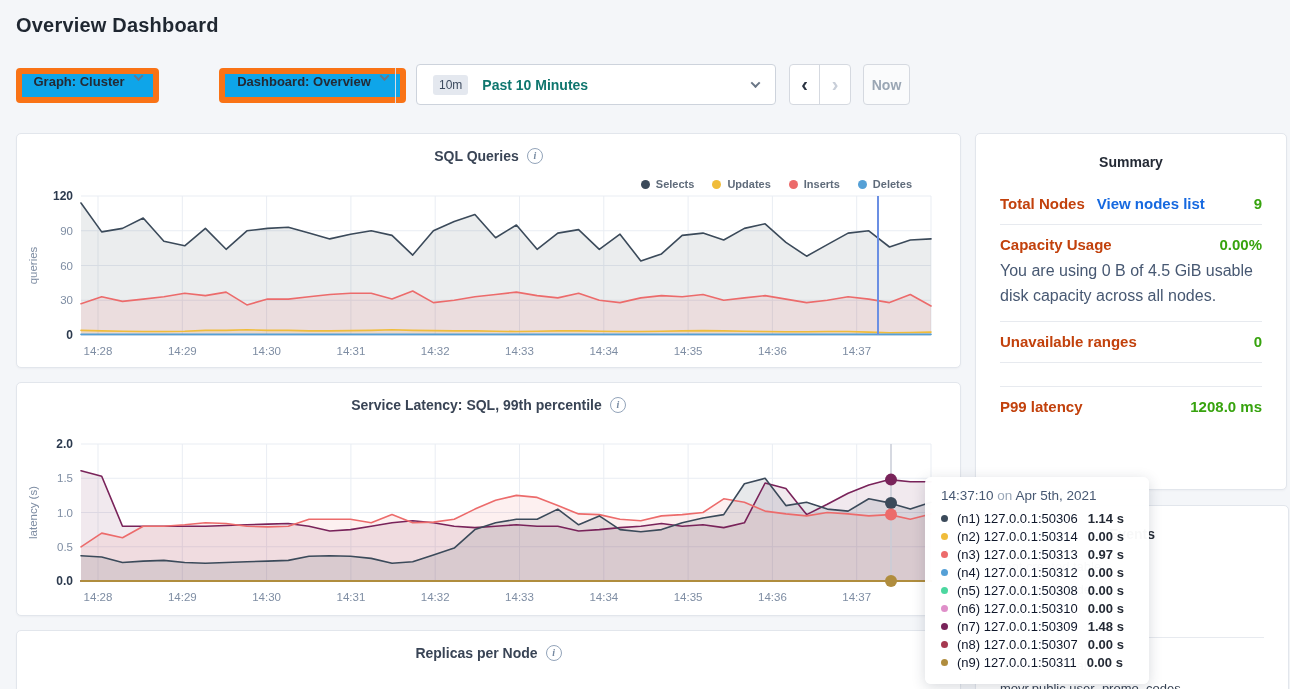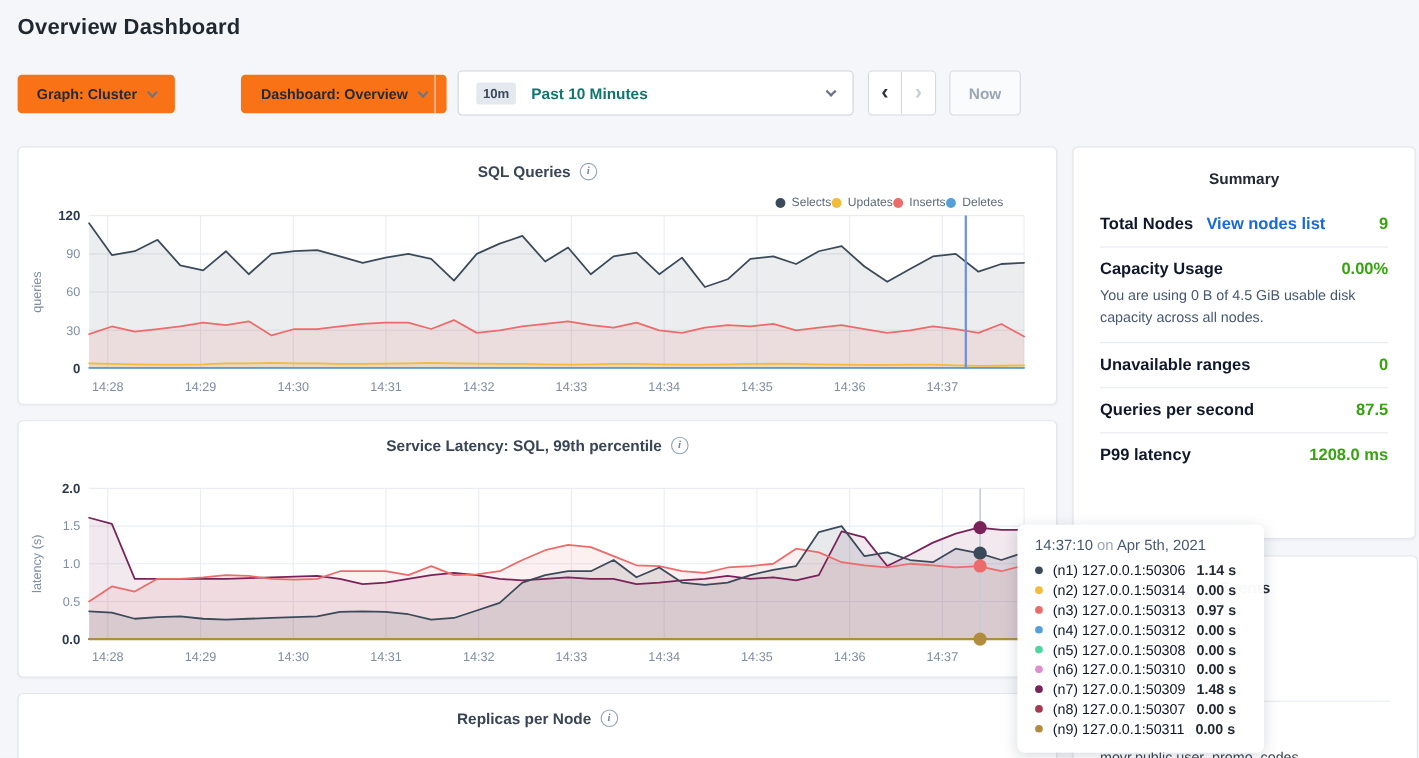--- a/index.html
+++ b/index.html
@@ -3,61 +3,61 @@
 <meta charset="utf-8">
 <style>
   * { margin:0; padding:0; box-sizing:border-box; }
   html,body { background:#eef0f5; }
   body { font-family:"Liberation Sans", sans-serif; }
   #app { position:relative; width:1290px; height:689px; background:#f4f6f9; overflow:hidden; }
 
   .page-title { position:absolute; left:16px; top:14px; font-size:20px; font-weight:700; color:#1f2731; letter-spacing:.2px; }
 
   
-  .dd { position:absolute; top:68px; height:35px; background:#f97316; border:3px solid #f97316; border-radius:4px;
-        display:flex; align-items:center; justify-content:center; gap:10px; font-size:13px; font-weight:700; color:#242a35; cursor:pointer; }
+  .dd { position:absolute; top:68px; height:35px; background:#0ea5e9; border:6px solid #f97316; border-radius:4px;
+        display:flex; align-items:flex-start; justify-content:center; gap:10px; font-size:13px; font-weight:700; color:#242a35; cursor:pointer; }
   .chev { width:7px; height:7px; border-right:2px solid #6a7686; border-bottom:2px solid #6a7686; transform:rotate(45deg) translate(-1px,-1px); }
   .vdiv { position:absolute; left:395px; top:68px; width:1px; height:35px; background:#d9dde4; }
   .timebox { position:absolute; left:416px; top:64px; width:360px; height:41px; background:#fff; border:1px solid #cdd3dc; border-radius:4px;
              display:flex; align-items:center; padding:0 16px; cursor:pointer; }
-  .timebadge { background:#e4e8ef; color:#3c4a5e; font-size:12px; font-weight:700; padding:3px 6px; border-radius:3px; }
+  .timebadge { background:#e4e8ef; color:#3c4a5e; font-size:12px; font-weight:400; padding:3px 6px; border-radius:3px; }
   .timelabel { font-size:14px; font-weight:700; color:#0f766e; margin-left:14px; }
   .timebox .chev { margin-left:auto; }
   .arrowgroup { position:absolute; left:789px; top:64px; width:62px; height:41px; display:flex; background:#fff; border:1px solid #d5d9e0; border-radius:4px; overflow:hidden; }
   .arrowbtn { width:31px; height:100%; display:flex; align-items:center; justify-content:center; font-size:20px; font-weight:700; cursor:pointer; }
   .arrowbtn.prev { color:#2b3442; border-right:1px solid #d5d9e0; }
   .arrowbtn.next { color:#c9cfd9; cursor:default; }
-  .nowbtn { position:absolute; left:863px; top:64px; width:65px; height:41px; background:#fafbfc; border:1px solid #d5d9e0; border-radius:4px;
+  .nowbtn { position:absolute; left:863px; top:64px; width:47px; height:41px; background:#fafbfc; border:1px solid #d5d9e0; border-radius:4px;
             display:flex; align-items:center; justify-content:center; font-size:14px; font-weight:700; color:#9aa6b4; cursor:default; }
 
   
   .card { position:absolute; background:#fff; border:1px solid #e2e6ec; border-radius:5px; box-shadow:0 1px 2px rgba(50,60,80,0.04); }
   .chartcard { left:16px; width:945px; }
   #panel-sql { top:133px; height:235px; }
   #panel-latency { top:382px; height:234px; }
   #panel-replicas { top:630px; height:120px; }
   .chart-title { position:absolute; left:0; right:0; top:14px; display:flex; align-items:flex-start; justify-content:center; gap:8px;
                  font-size:14px; font-weight:700; color:#394455; }
   .info-icon { width:16px; height:16px; border:1px solid #93a4ba; border-radius:50%; color:#7488a0; font-size:10px; line-height:14px;
                text-align:center; font-family:"Liberation Serif", serif; font-style:italic; font-weight:700; cursor:pointer; flex:0 0 auto; }
-  .legend { position:absolute; top:44px; right:48px; display:flex; align-items:center; }
+  .legend { position:absolute; top:44px; right:48px; display:flex; gap:18px; align-items:center;font-weight:bold; }
   .legend-item { display:flex; align-items:center; gap:6px; font-size:11px; color:#5f6b7a; }
   .legend-dot { width:9px; height:9px; border-radius:50%; }
   .chart-svg { position:absolute; left:0; top:0; }
 
   
   #summary-card { left:975px; top:133px; width:312px; height:357px; }
   .side-title { text-align:center; font-size:14px; font-weight:700; color:#242a35; padding-top:20px; }
   .sum-rows { padding:14px 24px 0 24px; }
   .sum-row { padding:11px 0 12px 0; }
   .sum-line { display:flex; align-items:baseline; }
-  .sum-label { font-size:15px; font-weight:700; color:#0f172a; }
+  .sum-label { font-size:15px; font-weight:700; color:#c2410c; }
   .sum-link { font-size:15px; font-weight:700; color:#1669e0; margin-left:12px; cursor:pointer; }
   .sum-value { margin-left:auto; font-size:15px; font-weight:700; color:#37a30e; }
-  .sum-desc { font-size:13px; color:#475872; line-height:1.55; margin-top:6px; }
+  .sum-desc { font-size:16px; color:#475872; line-height:1.55; margin-top:6px; }
   .sum-div { height:1px; background:#e7eaef; }
 
   
   #events-card { left:975px; top:505px; width:314px; height:200px; }
   .event-item { padding:0 24px; font-size:13px; color:#394455; line-height:23px; }
   .event-item .l1 { display:block; }
   .event-item .l2 { display:block; }
   #events-card .ev1 { margin-top:13px; }
   #events-card .ev-div { height:1px; background:#e7eaef; margin:36px 24px 16px 24px; }
 
@@ -252,24 +252,20 @@
       </div>
       <div class="sum-div"></div>
       <div class="sum-row">
         <div class="sum-line">
           <span class="sum-label">Unavailable ranges</span>
           <span class="sum-value">0</span>
         </div>
       </div>
       <div class="sum-div"></div>
       <div class="sum-row">
-        <div class="sum-line">
-          <span class="sum-label">Queries per second</span>
-          <span class="sum-value">87.5</span>
-        </div>
       </div>
       <div class="sum-div"></div>
       <div class="sum-row">
         <div class="sum-line">
           <span class="sum-label">P99 latency</span>
           <span class="sum-value">1208.0 ms</span>
         </div>
       </div>
     </div>
   </div>

